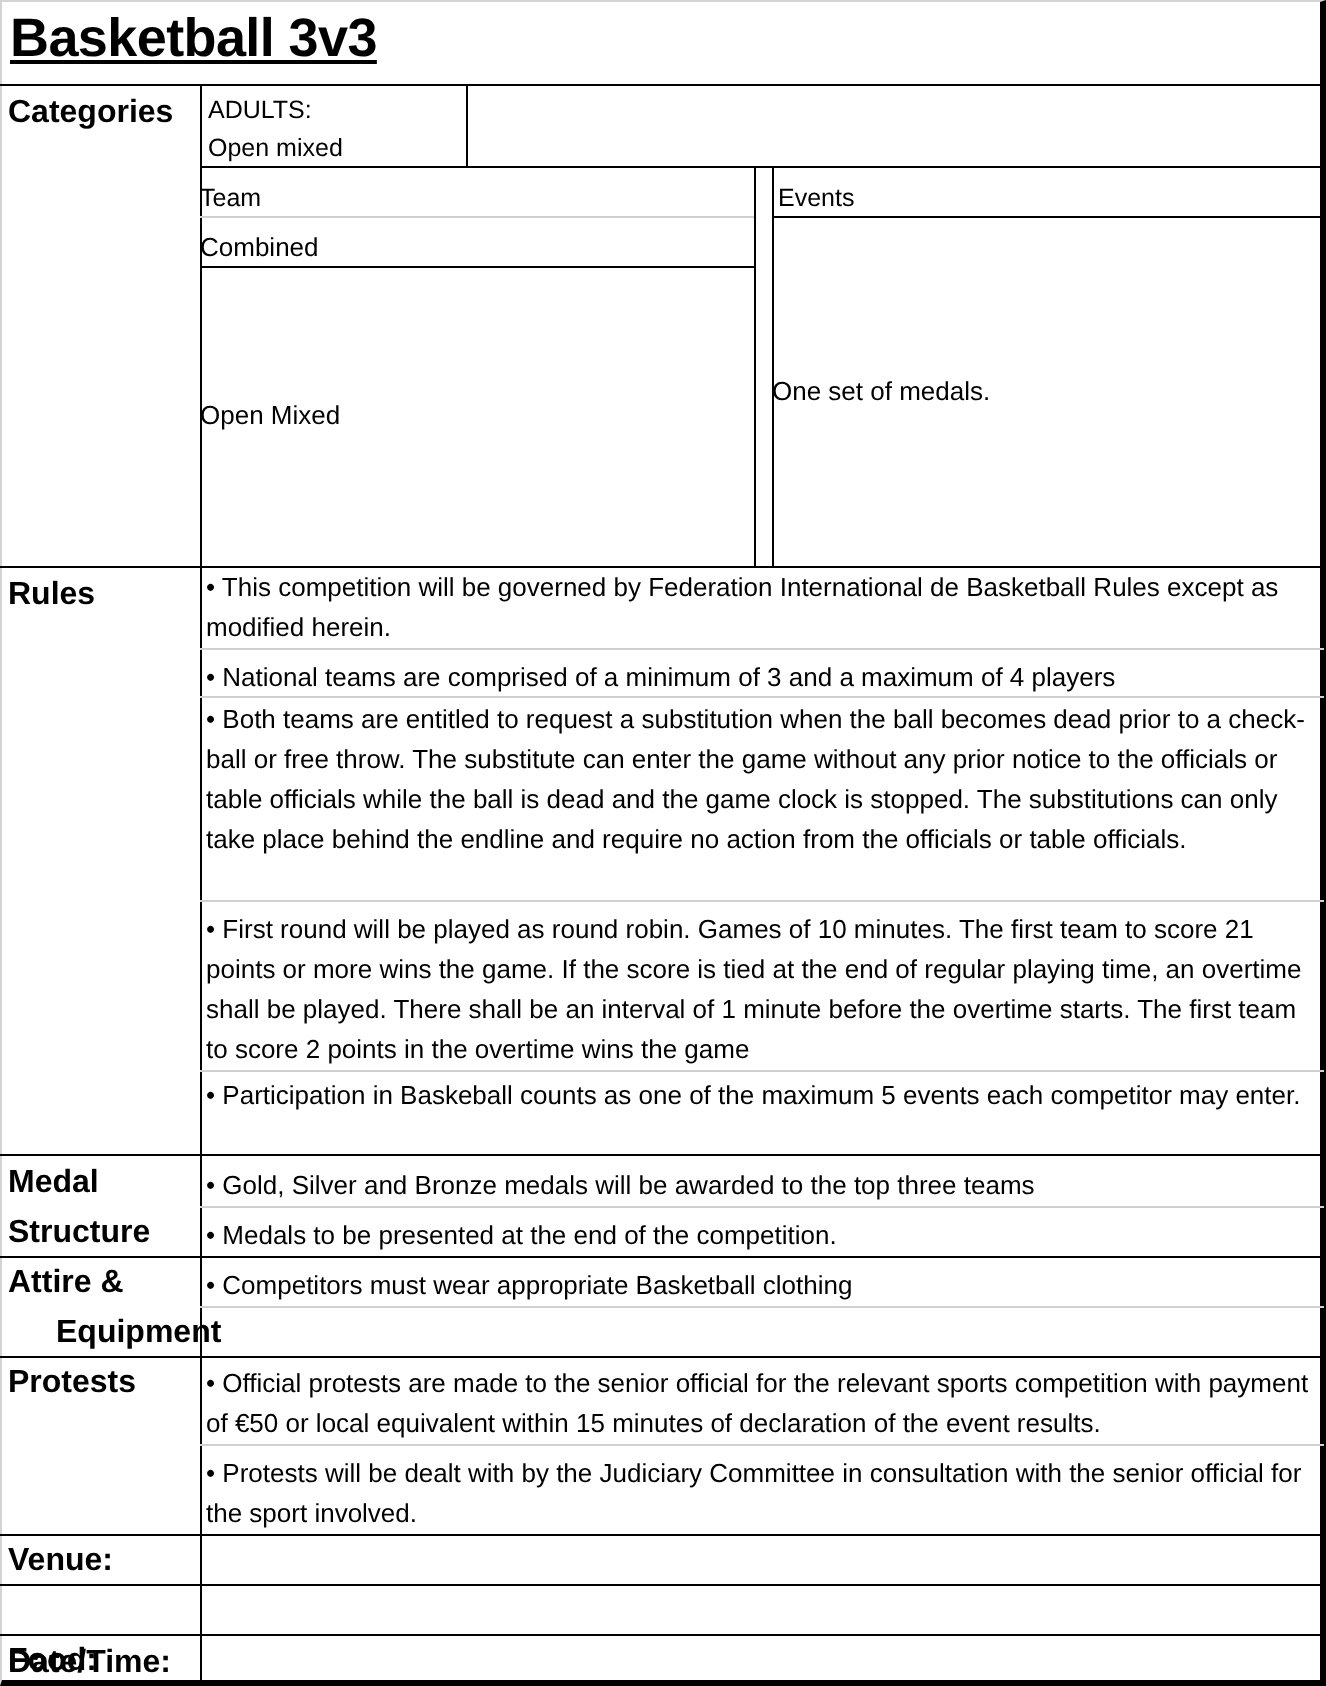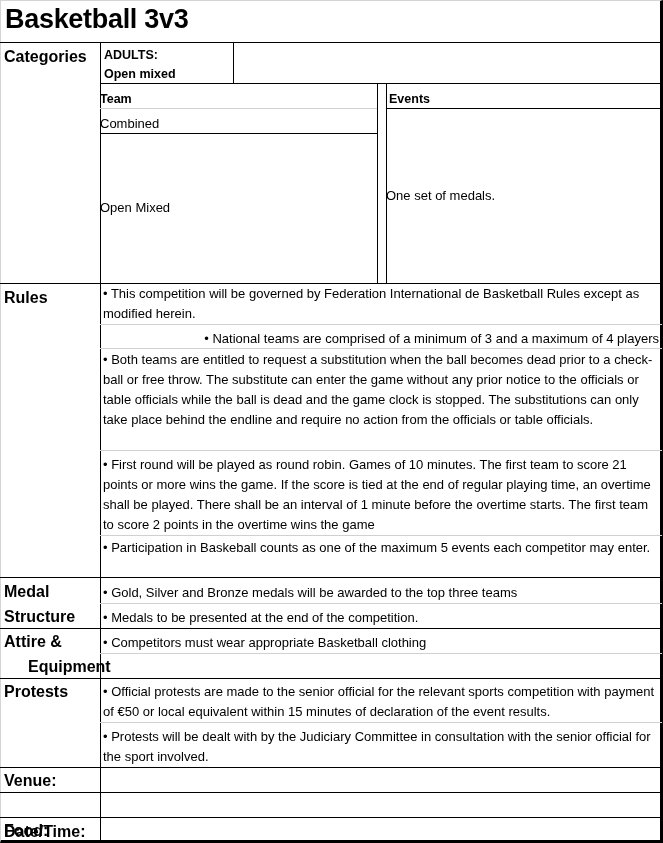--- a/index.html
+++ b/index.html
@@ -4,23 +4,23 @@
 <style>
   html, body { margin: 0; padding: 0; background: #ffffff; }
   body { width: 663px; height: 843px; overflow: hidden; position: relative;
          font-family: "Liberation Sans", "DejaVu Sans", sans-serif; color: #000; }
   .sheet { position: absolute; left: 0; top: 0; width: 663px; height: 843px; box-sizing: border-box;
            border-top: 1px solid #d4d4d4; border-left: 1px solid #d4d4d4;
            border-right: 3px solid #000; border-bottom: 3px solid #000; }
   .hline { position: absolute; height: 0; border-top: 1px solid #000; }
   .hline.gray { border-top: 1px solid #d0d0d0; }
   .vline { position: absolute; width: 0; border-left: 1px solid #000; }
-  .title { position: absolute; left: 5px; top: 4px; font-size: 27px; font-weight: bold; letter-spacing: -0.3px; }
+  .title { position: absolute; left: 5px; top: 4px; font-size: 27px; font-weight: bold; letter-spacing: -0.3px; text-decoration: underline; }
   .label { position: absolute; left: 4px; font-size: 16px; font-weight: bold; line-height: 25px; }
-  .small-bold { position: absolute; font-size: 12.5px; font-weight: bold; line-height: 20px; }
+  .small-bold { position: absolute; font-size: 12.5px; font-weight: normal; line-height: 20px; }
   .txt { position: absolute; font-size: 13px; line-height: 20px; }
   .center { text-align: left; }
   .bullet-text { position: absolute; left: 103px; width: 556px; font-size: 13px; line-height: 20px; }
 </style>
 </head>
 <body>
 
 <div class="sheet"></div>
 
 <div class="title">Basketball 3v3</div>
@@ -45,21 +45,21 @@
 
 <div class="small-bold" style="left:389px;top:89px;">Events</div>
 <div class="hline" style="left:386px;top:108px;width:276px;"></div>
 <div class="txt center" style="left:386px;top:186px;width:328px;">One set of medals.</div>
 
 <div class="hline" style="left:0;top:283px;width:662px;"></div>
 
 <div class="label" style="top:285px;">Rules</div>
 <div class="bullet-text" style="top:284px;">• This competition will be governed by Federation International de Basketball Rules except as modified herein.</div>
 <div class="hline gray" style="left:100px;top:324px;width:562px;"></div>
-<div class="bullet-text" style="top:329px;text-align:right;">• National teams are comprised of a minimum of 3 and a maximum of 4 players</div>
+<div class="bullet-text" style="top:329px;">• National teams are comprised of a minimum of 3 and a maximum of 4 players</div>
 <div class="hline gray" style="left:100px;top:348px;width:562px;"></div>
 <div class="bullet-text" style="top:350px;">• Both teams are entitled to request a substitution when the ball becomes dead prior to a check-ball or free throw. The substitute can enter the game without any prior notice to the officials or table officials while the ball is dead and the game clock is stopped. The substitutions can only take place behind the endline and require no action from the officials or table officials.</div>
 <div class="hline gray" style="left:100px;top:450px;width:562px;"></div>
 <div class="bullet-text" style="top:455px;">• First round will be played as round robin. Games of 10 minutes. The first team to score 21 points or more wins the game. If the score is tied at the end of regular playing time, an overtime shall be played. There shall be an interval of 1 minute before the overtime starts. The first team to score 2 points in the overtime wins the game</div>
 <div class="hline gray" style="left:100px;top:535px;width:562px;"></div>
 <div class="bullet-text" style="top:538px;">• Participation in Baskeball counts as one of the maximum 5 events each competitor may enter.</div>
 
 <div class="hline" style="left:0;top:577px;width:662px;"></div>
 
 <div class="label" style="top:579px;">Medal</div>

